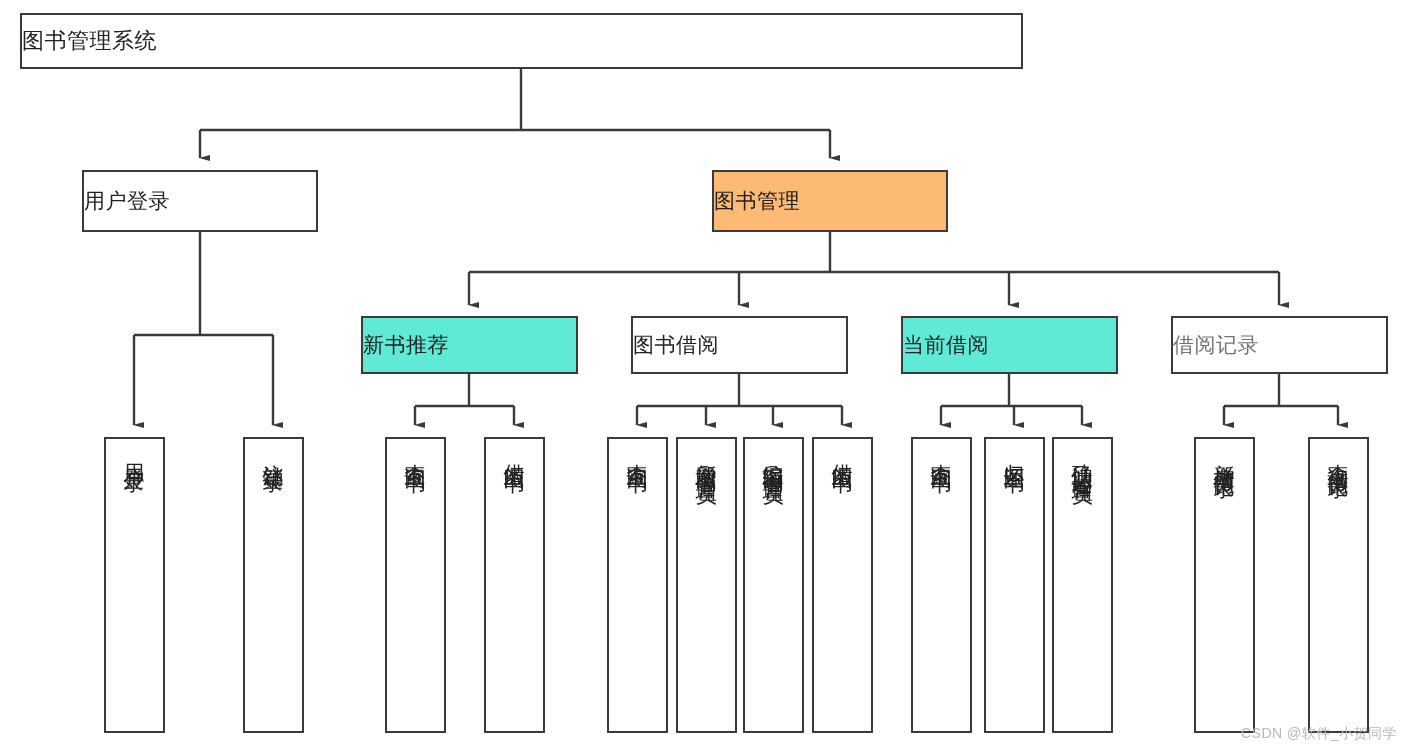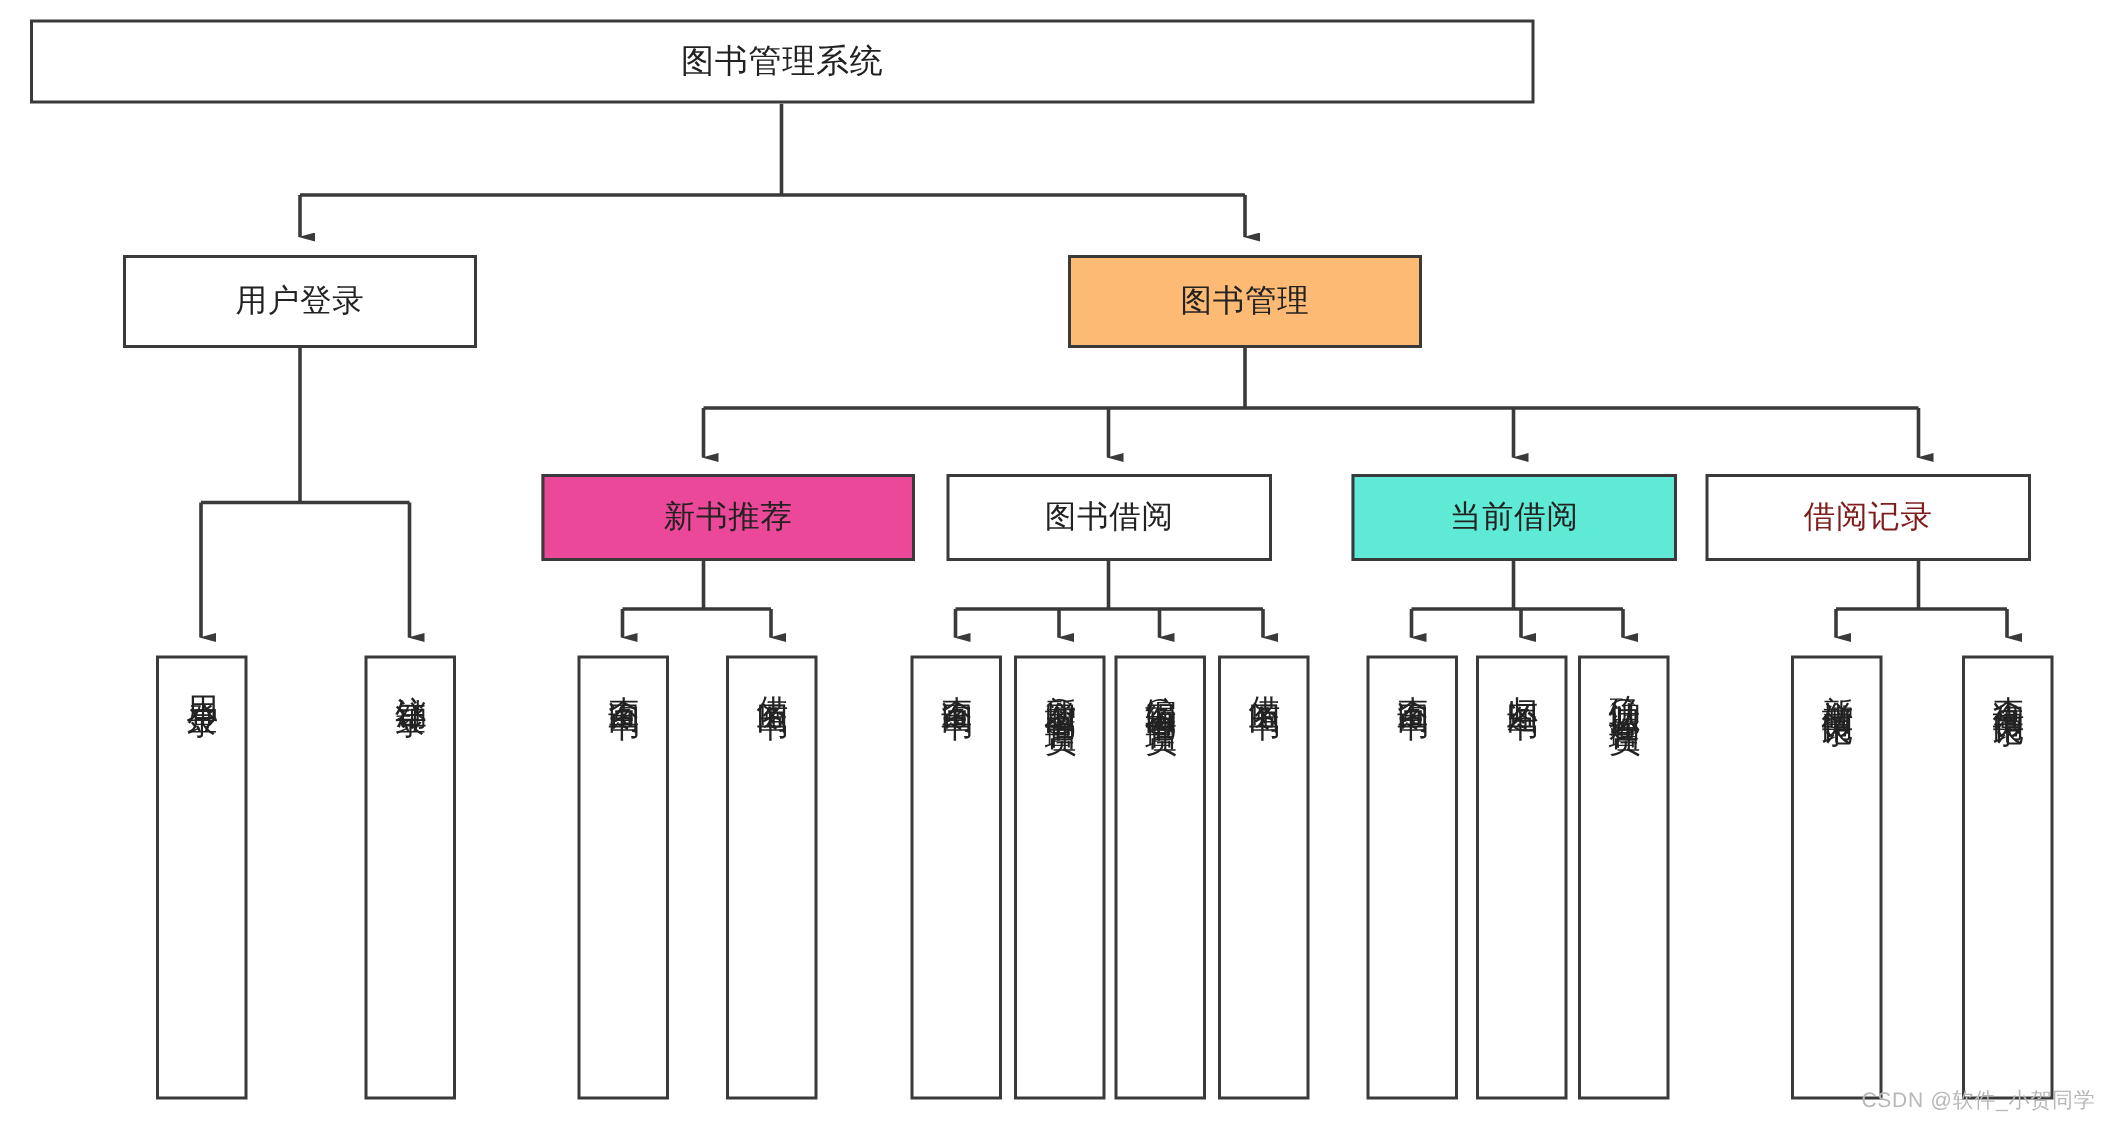--- a/index.html
+++ b/index.html
@@ -26,21 +26,21 @@
     height: 747px;
     pointer-events: none;
   }
   .node {
     position: absolute;
     box-sizing: border-box;
     background: #ffffff;
     border: 2px solid #3a3a3a;
     display: flex;
     align-items: center;
-    justify-content: center;
+    justify-content: flex-start;
     color: #222222;
   }
   .node .label {
     display: block;
     text-align: center;
     line-height: 1.18;
     white-space: pre;
   }
   
   .node.horiz .label {
@@ -132,30 +132,30 @@
     <span class="label">图书管理系统</span>
   </div>
 
   <div class="node horiz" style="left: 82px; top: 170px; width: 236px; height: 62px; border-color: rgb(58, 58, 58); background: rgb(255, 255, 255); color: rgb(34, 34, 34);">
     <span class="label">用户登录</span>
   </div>
   <div class="node horiz" style="left: 712px; top: 170px; width: 236px; height: 62px; border-color: rgb(58, 58, 58); background: #fdba74; color: rgb(34, 34, 34);">
     <span class="label">图书管理</span>
   </div>
 
-  <div class="node horiz" style="left: 361px; top: 316px; width: 249px; height: 58px; border-color: rgb(58, 58, 58); background: #ec4899; color: rgb(34, 34, 34);">
+  <div class="node horiz" style="left: 361px; top: 316px; width: 217px; height: 58px; border-color: rgb(58, 58, 58); background: #5eead4; color: rgb(34, 34, 34);">
     <span class="label">新书推荐</span>
   </div>
   <div class="node horiz" style="left: 631px; top: 316px; width: 217px; height: 58px; border-color: rgb(58, 58, 58); background: rgb(255, 255, 255); color: rgb(34, 34, 34);">
     <span class="label">图书借阅</span>
   </div>
   <div class="node horiz" style="left: 901px; top: 316px; width: 217px; height: 58px; border-color: rgb(58, 58, 58); background: #5eead4; color: rgb(34, 34, 34);">
     <span class="label">当前借阅</span>
   </div>
-  <div class="node horiz" style="left: 1137px; top: 316px; width: 217px; height: 58px; border-color: rgb(58, 58, 58); background: rgb(255, 255, 255); color: #7f1d1d;">
+  <div class="node horiz" style="left: 1171px; top: 316px; width: 217px; height: 58px; border-color: rgb(58, 58, 58); background: rgb(255, 255, 255); color: #737373;">
     <span class="label">借阅记录</span>
   </div>
 
   <div class="node vert" style="left: 104px; top: 437px; width: 61px; height: 296px; border-color: rgb(58, 58, 58); background: rgb(255, 255, 255); color: rgb(34, 34, 34);">
     <span class="label">用户登录</span>
   </div>
   <div class="node vert" style="left: 243px; top: 437px; width: 61px; height: 296px; border-color: rgb(58, 58, 58); background: rgb(255, 255, 255); color: rgb(34, 34, 34);">
     <span class="label">注销登录</span>
   </div>
   <div class="node vert" style="left: 385px; top: 437px; width: 61px; height: 296px; border-color: rgb(58, 58, 58); background: rgb(255, 255, 255); color: rgb(34, 34, 34);">

